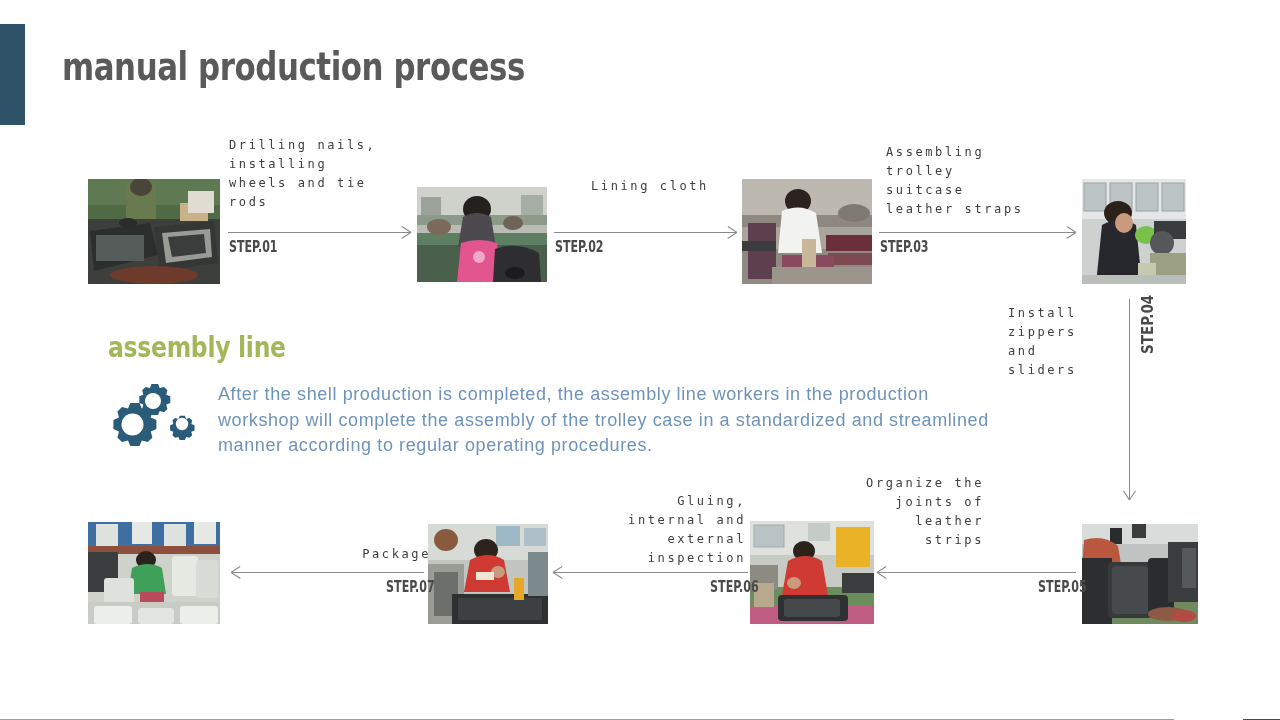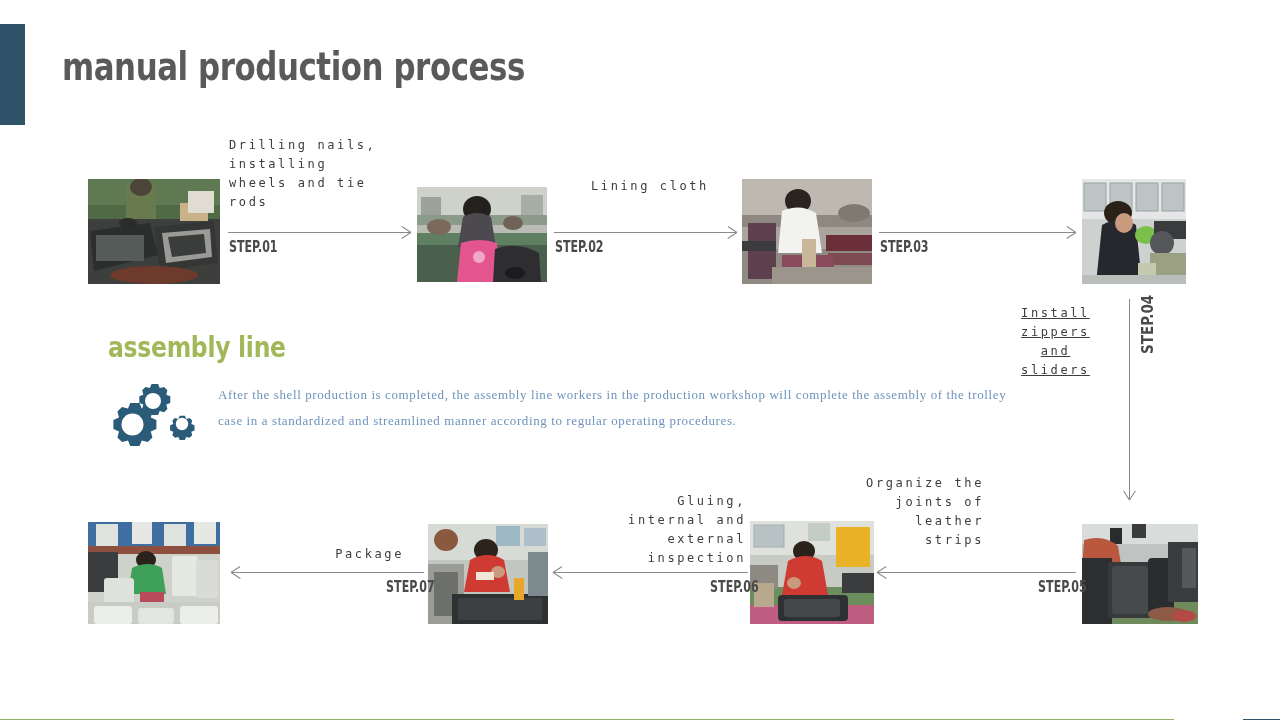--- a/index.html
+++ b/index.html
@@ -27,21 +27,21 @@
   .photo{position:absolute;overflow:hidden;background:#cfcfcf;}
 
   
   .cap{
     position:absolute;
     font-family:"DejaVu Sans Mono","Liberation Mono",monospace;
     font-size:12px;line-height:19px;color:#3d3d3d;letter-spacing:2.6px;
     white-space:pre-line;
   }
   .cap.right{text-align:right;}
-  .cap.center{text-align:center;text-decoration:underline;}
+  .cap.center{}
 
   
   .step{
     position:absolute;
     font-family:"DejaVu Sans Condensed","Liberation Sans Narrow","Liberation Sans",sans-serif;
     font-weight:700;font-size:15px;color:#4a4a4a;letter-spacing:0px;
     transform:scaleX(0.82);transform-origin:left top;white-space:nowrap;
   }
   .step.r{transform-origin:right top;}
   .step.vert{
@@ -73,22 +73,22 @@
 
   
   .al-title{
     position:absolute;left:108px;top:306px;
     font-family:"DejaVu Sans Condensed","Liberation Sans Narrow","Liberation Sans",sans-serif;
     font-weight:700;font-size:29px;color:#a2b858;letter-spacing:-0.3px;
     transform:scaleX(0.9);transform-origin:left top;white-space:nowrap;
   }
   .al-body{
     position:absolute;left:218px;top:358px;width:790px;
-    font-family:Liberation Serif, serif;
-    font-size:13px;line-height:25.6px;color:#6e93bb;letter-spacing:0.6px;
+    font-family:Liberation Sans, sans-serif;
+    font-size:18px;line-height:25.6px;color:#6e93bb;letter-spacing:0.6px;
   }
   .gears{position:absolute;left:110px;top:356px;width:92px;height:86px;}
 </style>
 </head>
 <body>
 
 <div class="slide">
 
   <div class="left-bar"></div>
 
@@ -171,20 +171,24 @@
       <rect x="56" y="84" width="18" height="21" fill="#c4c9b0"></rect>
       <rect x="0" y="96" width="104" height="9" fill="#b9bebb"></rect>
     </svg>
   </div>
 
   <div class="cap" style="left:229px;top:112px;width:175px;">Drilling nails,
 installing
 wheels and tie
 rods</div>
   <div class="cap" style="left:555px;top:153px;width:190px;text-align:center;">Lining cloth</div>
+  <div class="cap" style="left:886px;top:119px;width:180px;">Assembling
+trolley
+suitcase
+leather straps</div>
 
   <div class="arrow-h rt" style="left:228px;top:202px;width:182px;">
     <div class="line"></div>
     <div class="head"></div>
   </div>
   <div class="arrow-h rt" style="left:554px;top:202px;width:182px;">
     <div class="line"></div>
     <div class="head"></div>
   </div>
   <div class="arrow-h rt" style="left:879px;top:202px;width:196px;">
@@ -318,21 +322,21 @@
   <div class="cap right" style="left:570px;top:468px;width:176px;">Gluing,
 internal and
 external
 inspection</div>
   <div class="arrow-h lt" style="left:554px;top:542px;width:194px;">
     <div class="line"></div>
     <div class="head"></div>
   </div>
   <div class="step r" style="left:748px;top:554px;transform:scaleX(0.82) translateX(-100%);">STEP.06</div>
 
-  <div class="cap right" style="left:232px;top:521px;width:172px;">Package</div>
+  <div class="cap right" style="left:259px;top:521px;width:172px;">Package</div>
   <div class="arrow-h lt" style="left:232px;top:542px;width:192px;">
     <div class="line"></div>
     <div class="head"></div>
   </div>
   <div class="step r" style="left:424px;top:554px;transform:scaleX(0.82) translateX(-100%);">STEP.07</div>
 
   <div class="bottom-bar"></div>
   <div class="bottom-square"></div>
 
 </div>

